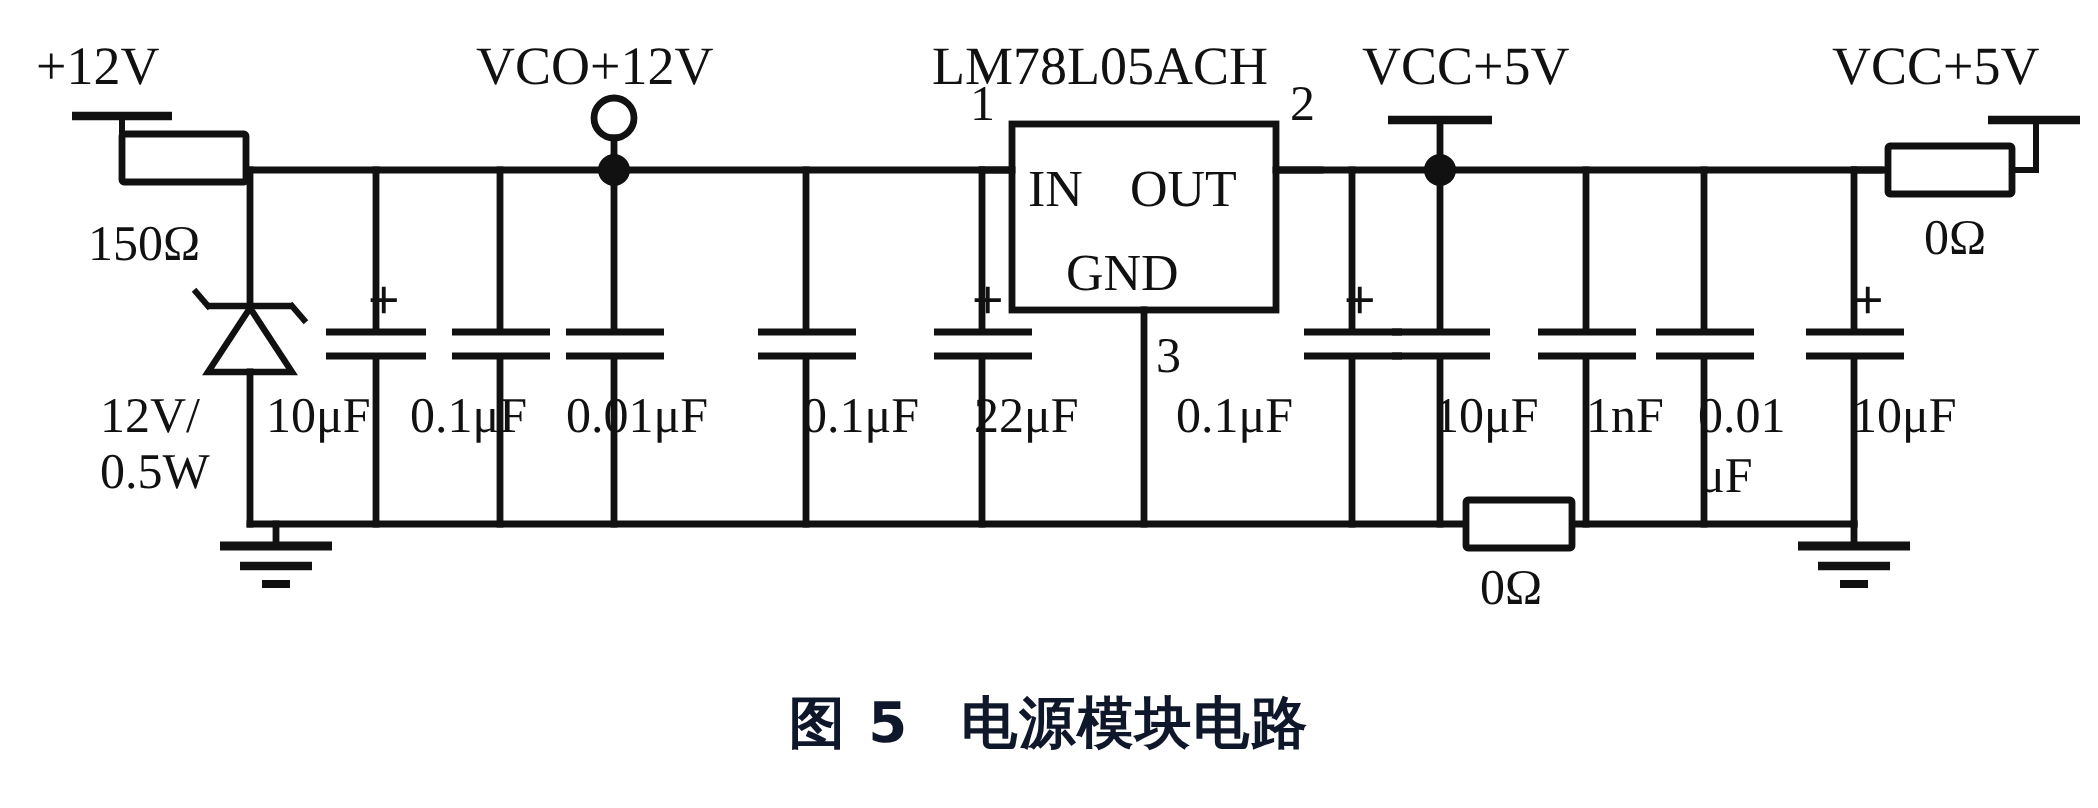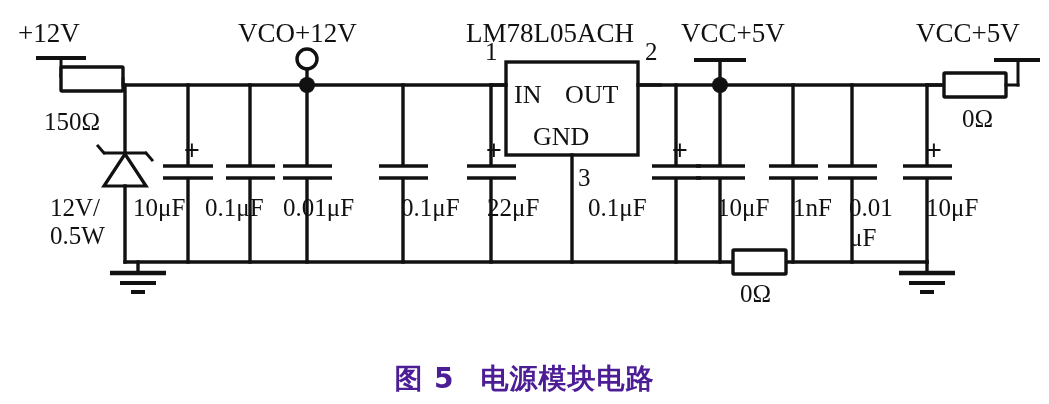--- a/index.html
+++ b/index.html
@@ -90,28 +90,28 @@
   text.lbl-ic {
     font-size: 26px;
   }
   text.lbl-plus {
     font-size: 27px;
     font-family: "Liberation Sans", sans-serif;
   }
   #caption {
     position: absolute;
     left: 0;
-    top: 360px;
+    top: 343px;
     width: 1049px;
     text-align: center;
     font-family: "DejaVu Sans", "Liberation Sans", sans-serif;
     font-weight: bold;
     font-size: 28px;
     letter-spacing: 1px;
-    color: #4c1d95;
+    color: #0f172a;
   }
   #caption .cap-num {
     margin-right: 26px;
   }
 </style>
 </head>
 <body>
 
 <div id="figure-root">
 

